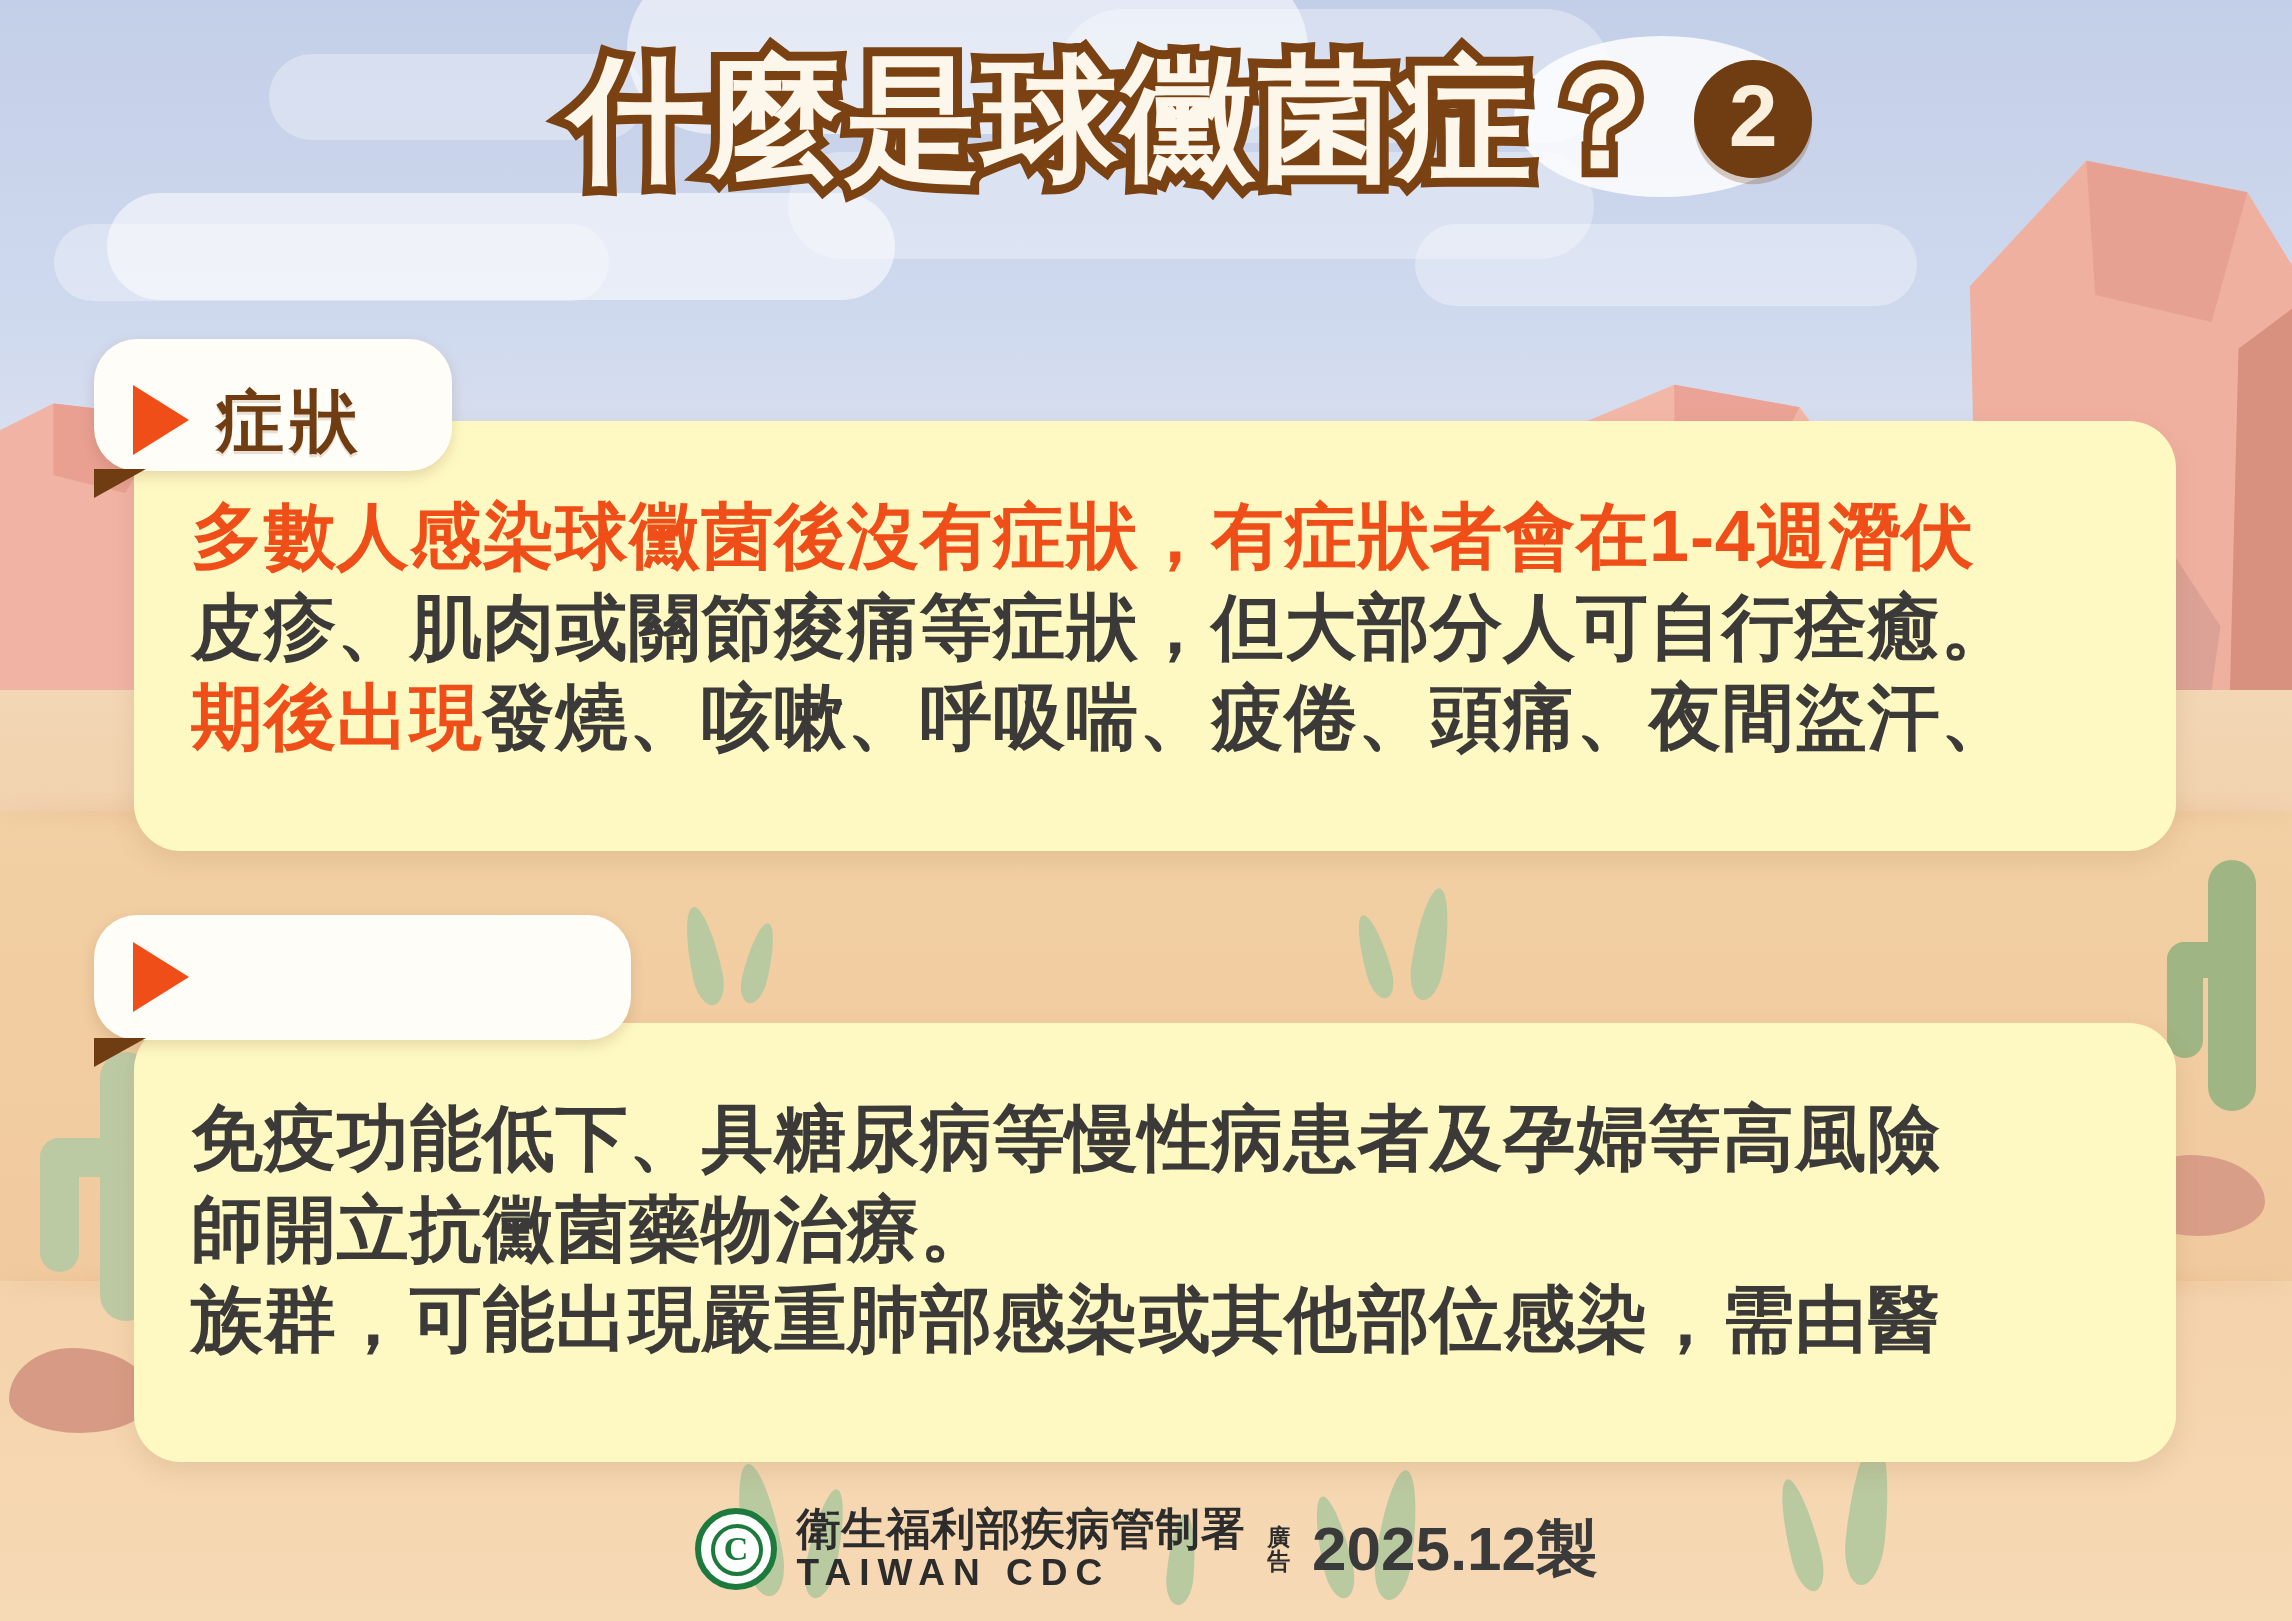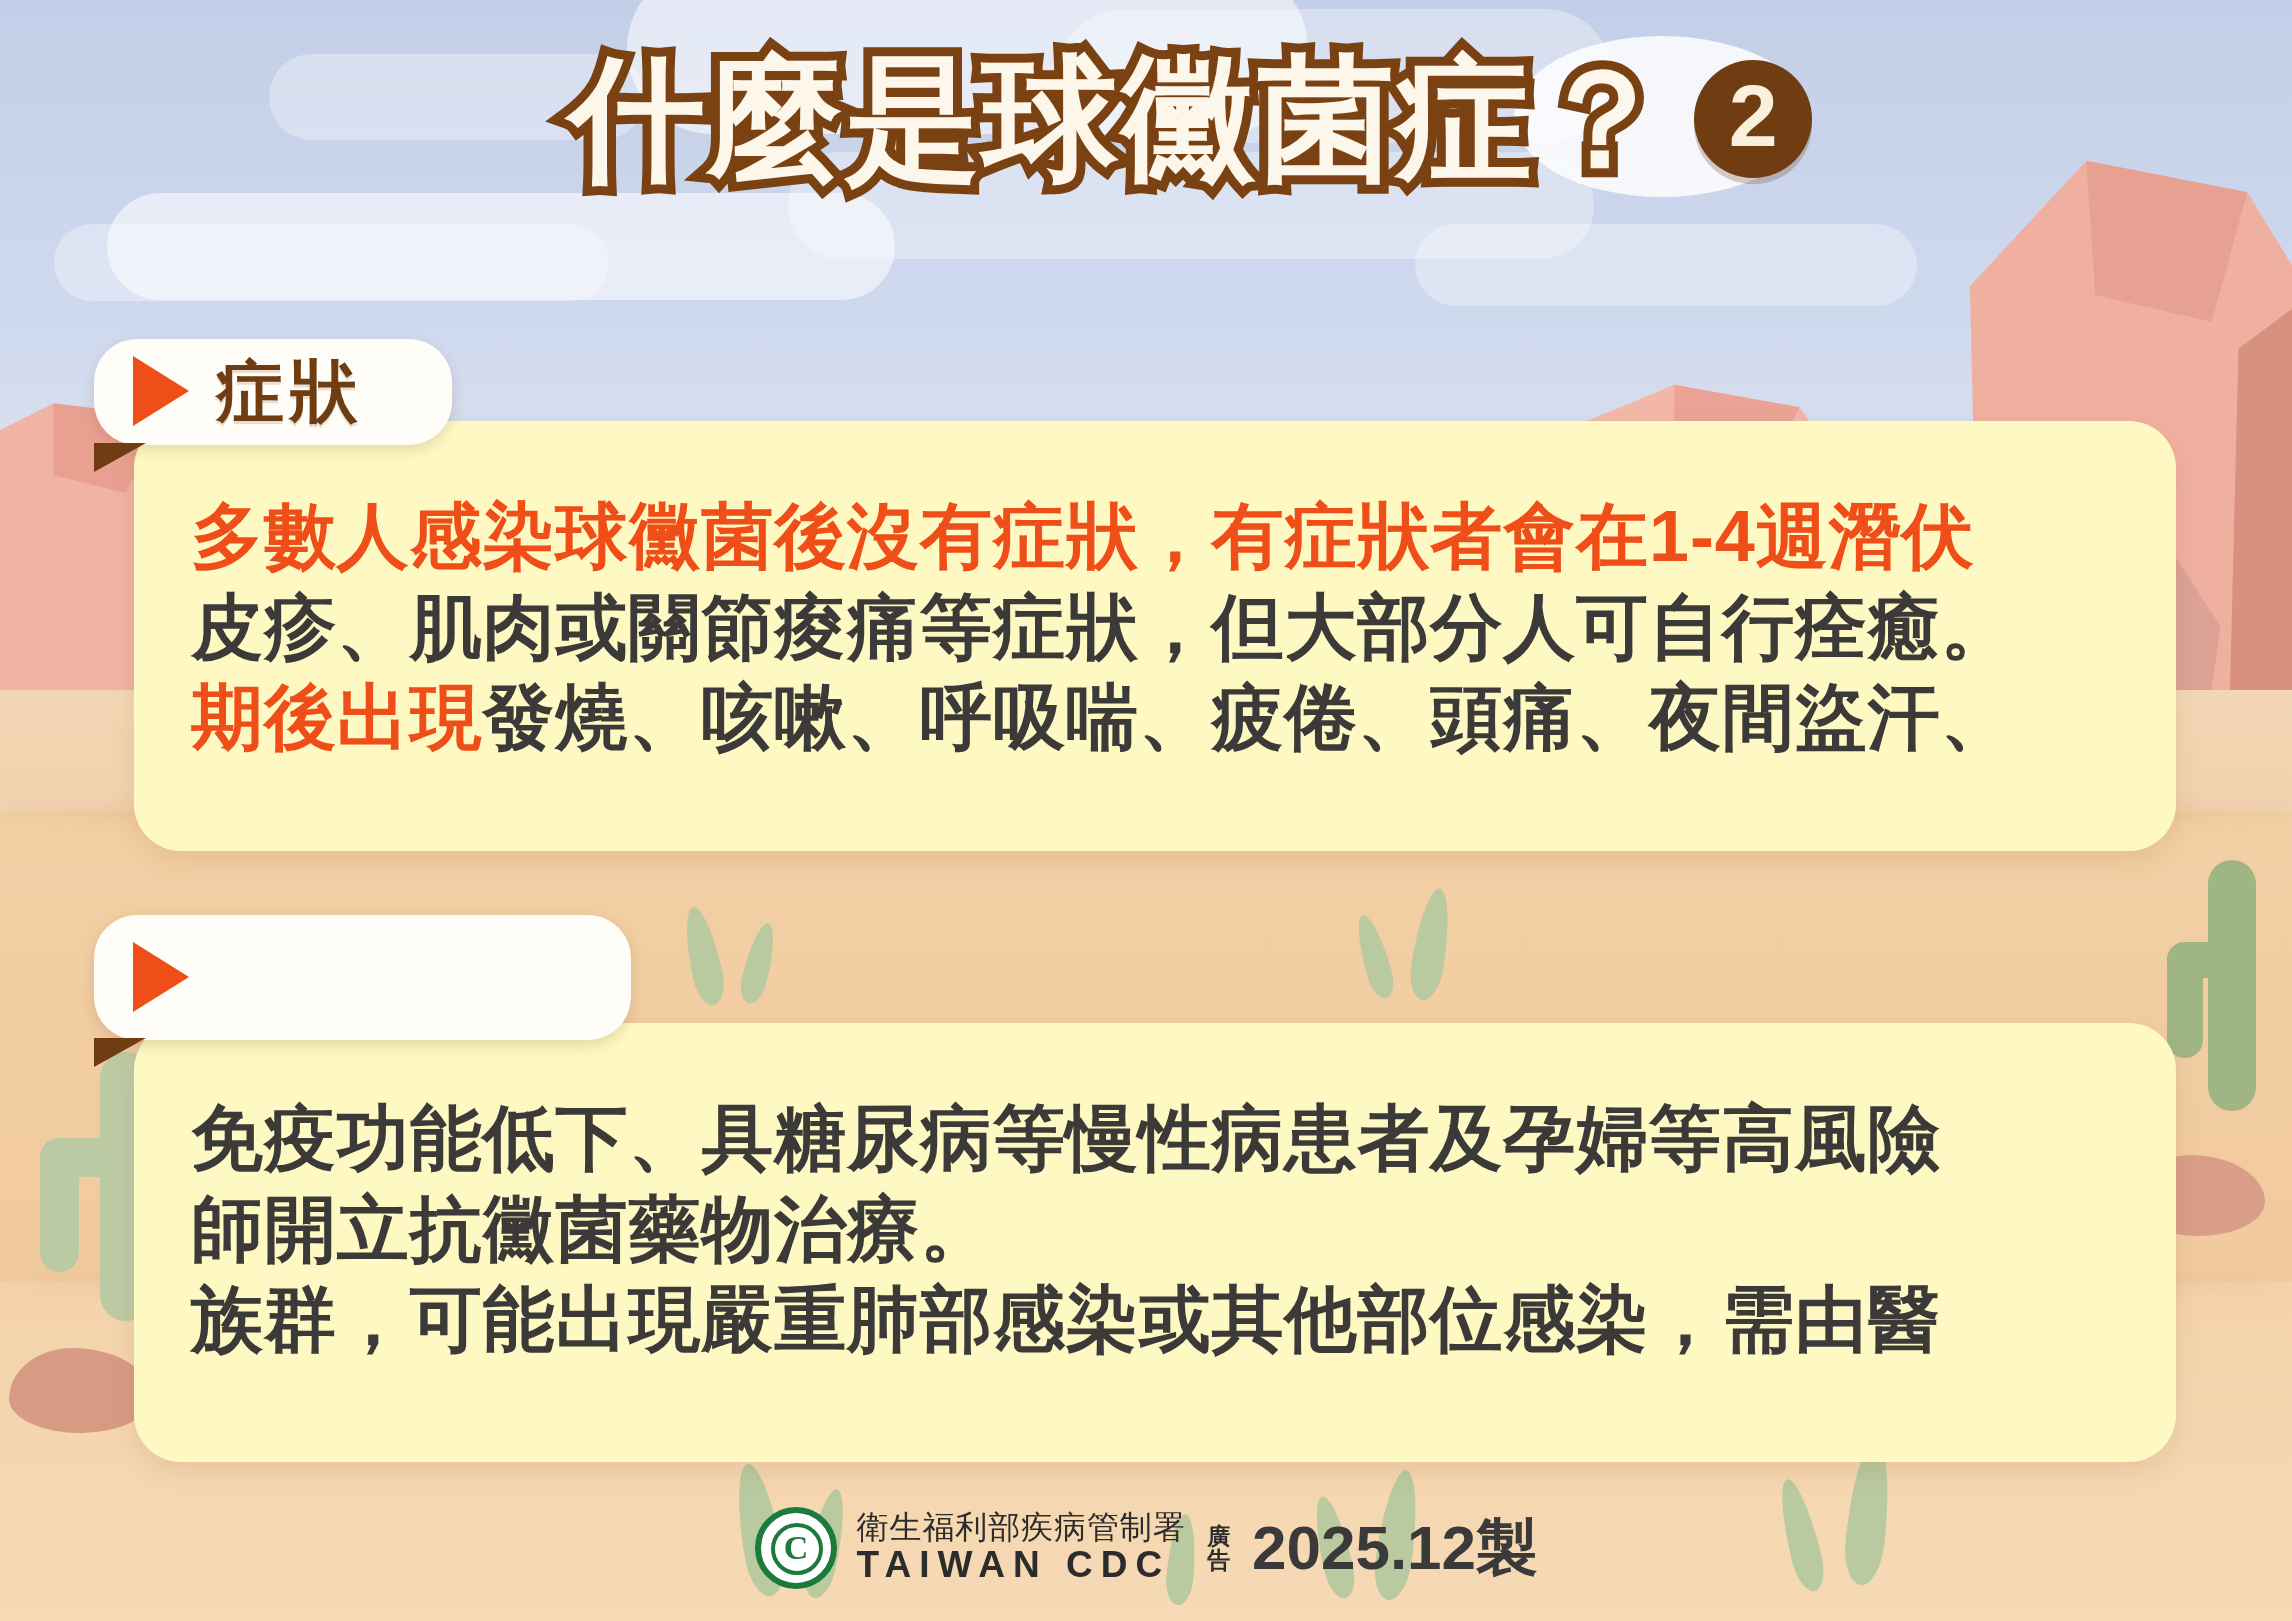--- a/index.html
+++ b/index.html
@@ -244,22 +244,22 @@
     line-height: 1;
     font-family: "Liberation Serif", "DejaVu Serif", serif;
   }
   .cdc-names {
     display: flex;
     flex-direction: column;
     justify-content: center;
     line-height: 1.06;
   }
   .cdc-zh {
-    font-size: 32px;
-    font-weight: 400;
+    font-size: 44px;
+    font-weight: 700;
     color: #2c2c2c;
     letter-spacing: 0.9px;
     white-space: nowrap;
   }
   .cdc-en {
     font-size: 37px;
     font-weight: 700;
     color: #2c2c2c;
     letter-spacing: 8px;
     white-space: nowrap;
@@ -393,21 +393,21 @@
       </div>
       <div class="ln">
         <span>皮疹、肌肉或關節痠痛等症狀，但大部分人可自行痊癒。</span>
       </div>
       <div class="ln">
         <span class="hl">期後出現</span><span>發燒、咳嗽、呼吸喘、疲倦、頭痛、夜間盜汗、</span>
       </div>
     </div>
   </div>
 
-  <div class="tab" style="left:94px; top:339px; width:358px; height:106px;">
+  <div class="tab" style="left:94px; top:339px; width:358px; height:132px;align-items:flex-end;">
     <span class="tri"></span>
     <span class="tab-label">症狀</span>
     <span class="fold"></span>
   </div>
 
   <div class="card" style="left:134px; top:1023px; width:2042px; height:439px;">
     <div class="card-body" style="padding-top:70px;">
       <div class="ln">
         <span>免疫功能低下、具糖尿病等慢性病患者及孕婦等高風險</span>
       </div>

